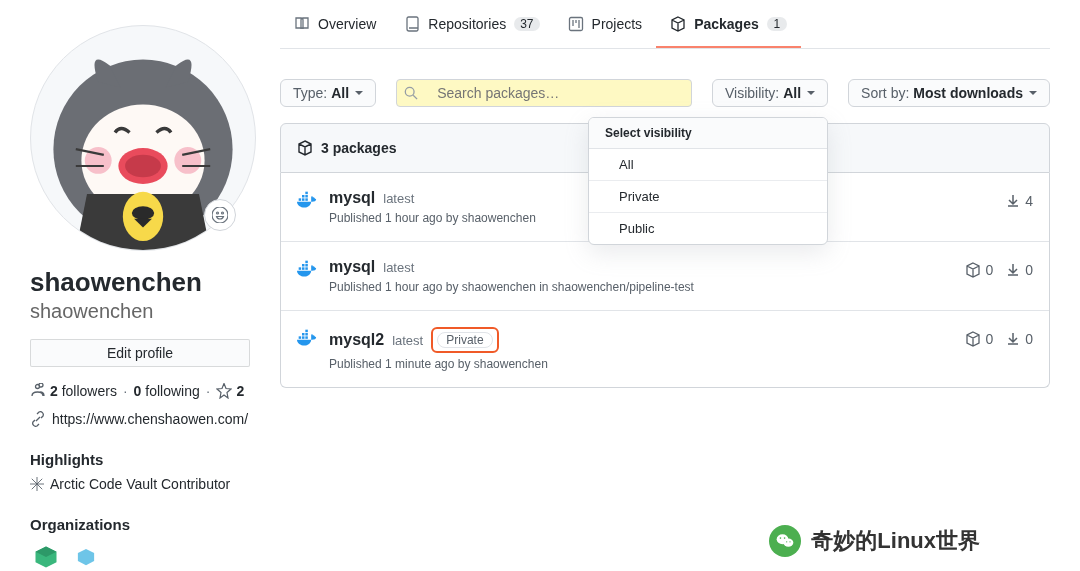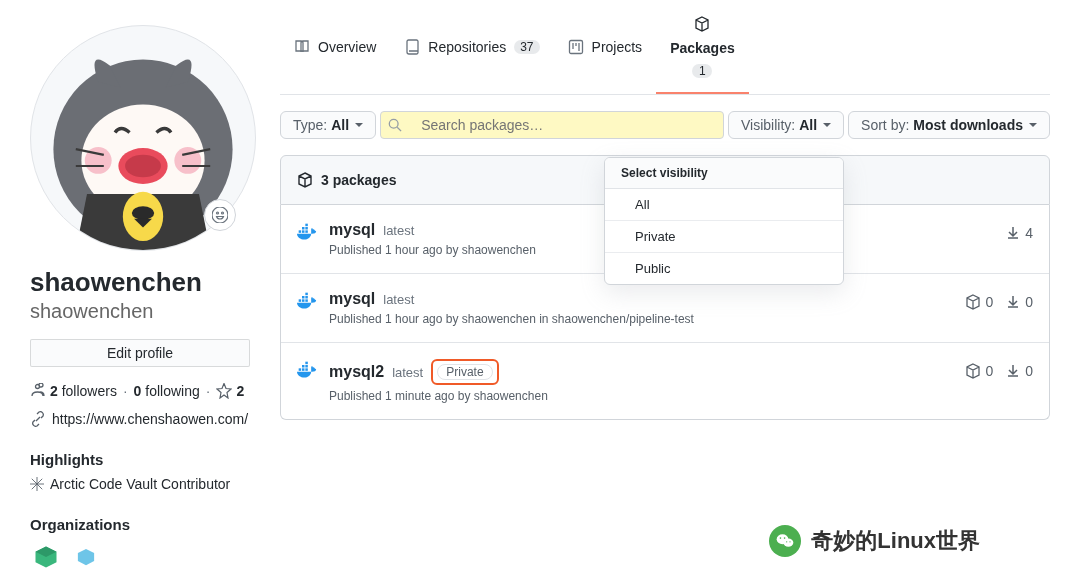--- a/index.html
+++ b/index.html
@@ -18,33 +18,33 @@
     .stats strong { font-weight: 600; }
     .link-row { margin-top: 12px; font-size: 14px; display: flex; align-items: center; gap: 6px; }
     .section-h { font-size: 15px; font-weight: 600; margin-top: 24px; margin-bottom: 8px; }
     .highlight-item { font-size: 14px; display: flex; align-items: center; gap: 6px; }
     .org-row { display: flex; gap: 8px; margin-top: 8px; }
     .org-badge { width: 32px; height: 32px; border-radius: 6px; display: flex; align-items: center; justify-content: center; }
     
     .main { flex: 1; padding: 0 30px 0 0; }
     .tabs { display: flex; align-items: center; border-bottom: 1px solid #e1e4e8; gap: 0; }
     .tab { padding: 16px 14px 14px 14px; font-size: 14px; color: #24292e; display: flex; align-items: center; gap: 8px; cursor: pointer; border-bottom: 2px solid transparent; }
-    .tab.active { border-bottom: 2px solid #f9826c; font-weight: 600; flex-direction: column; }
+    .tab.active { border-bottom: 2px solid #f9826c; font-weight: 600; }
     .counter { background: rgba(209,213,218,0.5); border-radius: 2em; font-size: 12px; padding: 0 6px; min-width: 20px; text-align: center; color: #24292e; font-weight: 500; }
     
-    .filter-row { display: flex; gap: 4px; margin-top: 16px; align-items: flex-end; }
+    .filter-row { display: flex; gap: 20px; margin-top: 30px; align-items: flex-end; }
     .sel-btn { padding: 5px 12px; background: #fafbfc; border: 1px solid #d1d5da; border-radius: 6px; font-size: 14px; color: #586069; cursor: pointer; display: flex; align-items: center; gap: 4px; white-space: nowrap; }
     .sel-btn strong { color: #24292e; font-weight: 600; }
     .search-wrap { flex: 1; position: relative; }
     .search-input { width: 100%; padding: 5px 12px 5px 40px; border: 1px solid #d1d5da; border-radius: 4px; font-size: 14px; color: #586069; background: #fef9c3; outline: none; }
     .search-icon-pos { position: absolute; left: 8px; top: 7px; color: #959da5; }
     .caret { width: 0; height: 0; border-left: 4px solid transparent; border-right: 4px solid transparent; border-top: 4px solid #586069; margin-left: 2px; }
     
     .visibility-dropdown-wrap { position: relative; }
-    .dropdown-menu { position: absolute; top: 46px; right: 0; width: 240px; background: #fff; border: 1px solid #d1d5da; border-radius: 6px; box-shadow: 0 8px 24px rgba(149,157,165,0.2); z-index: 100; overflow: hidden; }
+    .dropdown-menu { position: absolute; top: 38px; right: 0; width: 240px; background: #fff; border: 1px solid #d1d5da; border-radius: 6px; box-shadow: 0 8px 24px rgba(149,157,165,0.2); z-index: 100; overflow: hidden; }
     .dropdown-header { padding: 8px 16px; font-size: 12px; font-weight: 600; color: #24292e; border-bottom: 1px solid #e1e4e8; background: #fafbfc; }
     .dropdown-item { padding: 8px 16px 8px 30px; font-size: 13px; color: #24292e; cursor: pointer; border-bottom: 1px solid #eaecef; }
     .dropdown-item:last-child { border-bottom: none; }
     
     .pkg-header { margin-top: 16px; background: #f6f8fa; border: 1px solid #d1d5da; border-radius: 6px 6px 0 0; padding: 16px; display: flex; align-items: center; gap: 8px; font-weight: 600; color: #24292e; }
     
     .pkg-list { border: 1px solid #d1d5da; border-top: none; border-radius: 0 0 6px 6px; }
     .pkg-item { padding: 16px; border-bottom: 1px solid #e1e4e8; display: flex; align-items: flex-start; gap: 12px; }
     .pkg-item:last-child { border-bottom: none; }
     .docker-icon { flex-shrink: 0; margin-top: 2px; }

